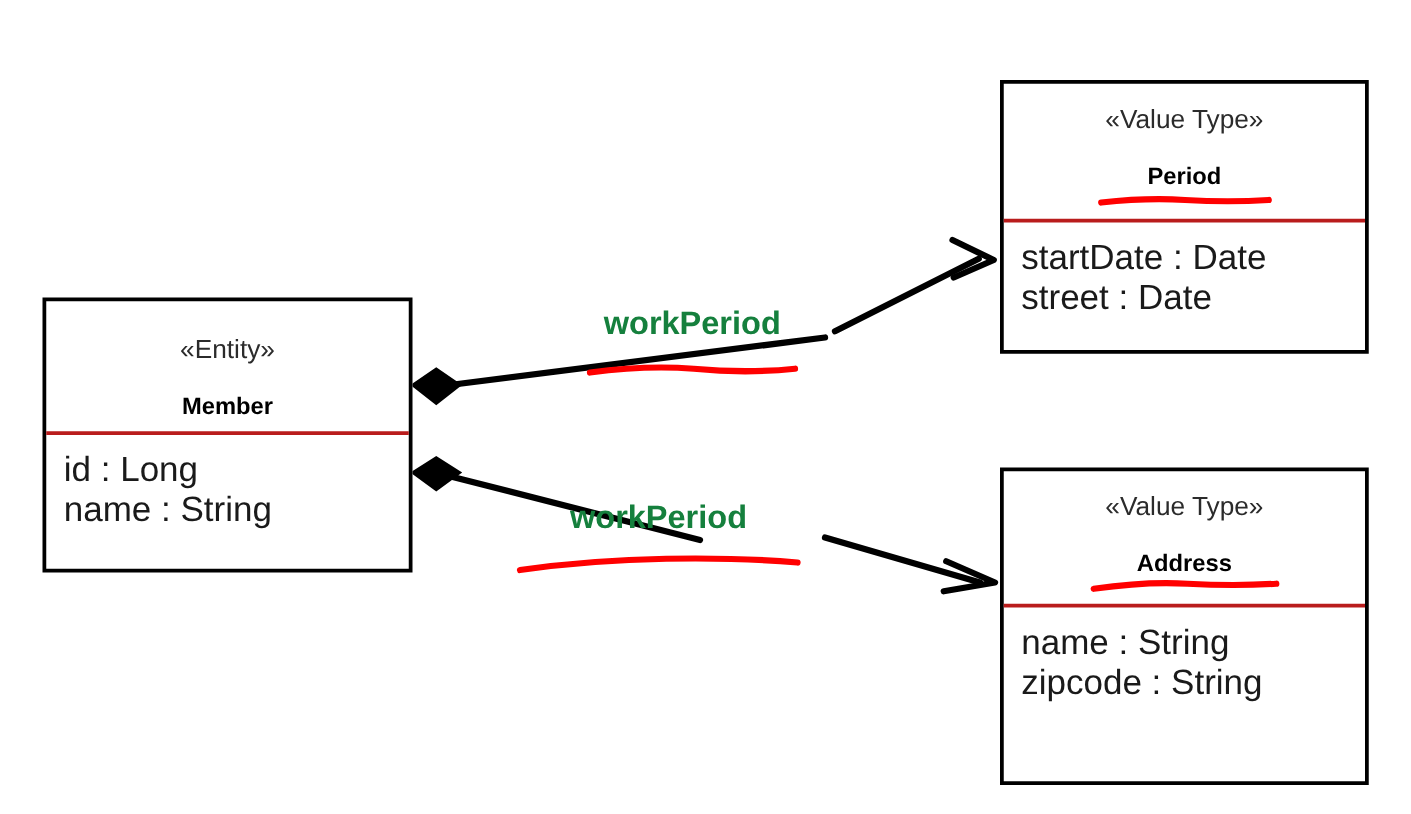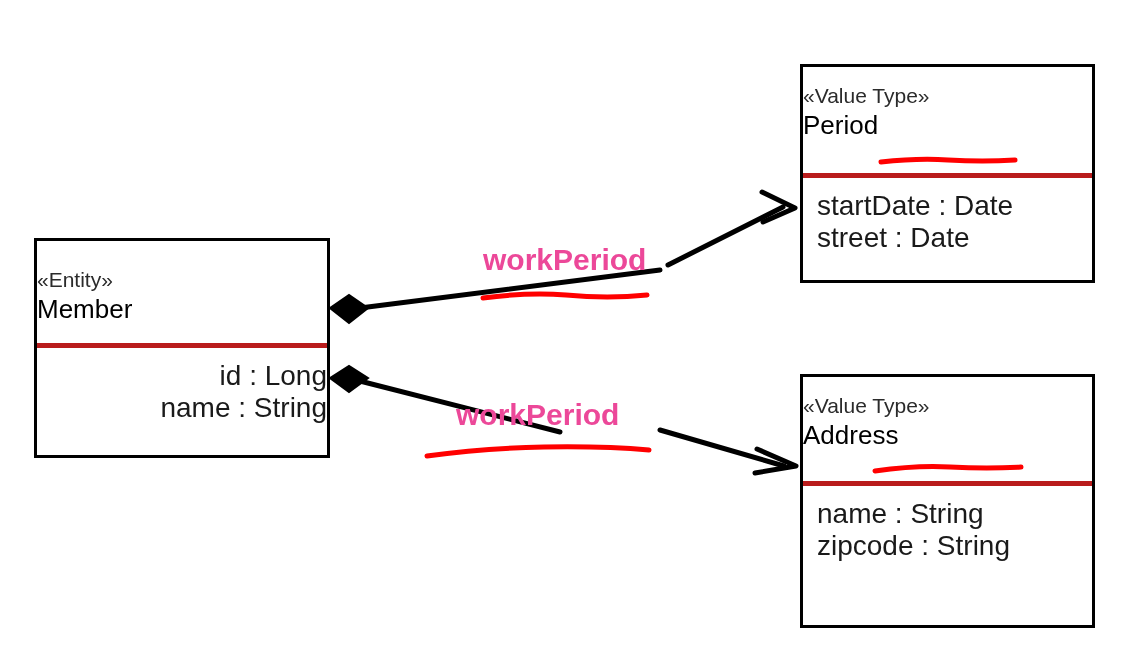--- a/index.html
+++ b/index.html
@@ -19,36 +19,38 @@
   }
   
   .uml-box {
     position: absolute;
     box-sizing: border-box;
     border: 3px solid #000000;
     background: #ffffff;
   }
   .uml-header {
     box-sizing: border-box;
-    border-bottom: 5px solid #b91c1c;
+    border-bottom: 3px solid #b91c1c;
+    text-align: center;
     position: relative;
   }
   .uml-stereotype {
     font-size: 21px;
     color: #2b2b2b;
     line-height: 1.0;
     letter-spacing: 0px;
   }
   .uml-name {
-    font-size: 26px;
-    font-weight: normal;
+    font-size: 19px;
+    font-weight: bold;
     color: #000000;
     line-height: 1.05;
     display: inline-block;
     position: relative;
+    margin-top: 20px;
   }
   .uml-attrs {
     box-sizing: border-box;
     font-size: 28px;
     color: #1a1a1a;
     line-height: 1.16;
     text-align: left;
   }
   .attr-row { white-space: nowrap; }
 
@@ -56,23 +58,23 @@
   .red-underline {
     position: absolute;
     left: 50%;
     transform: translateX(-50%);
     pointer-events: none;
   }
 
   
   .assoc-label {
     position: absolute;
-    font-size: 30px;
+    font-size: 26px;
     font-weight: bold;
-    color: #ec4899;
+    color: #15803d;
     white-space: nowrap;
   }
 
   
   #links {
     position: absolute;
     left: 0;
     top: 0;
     width: 1129px;
     height: 651px;
@@ -105,21 +107,21 @@
     </g>
   </svg>
 
   <div class="uml-box" style="left:34px; top:238px; width:296px; height:220px;">
     <div class="uml-header" style="height:107px; padding-top:28px;">
       <div class="uml-stereotype">«Entity»</div>
       <div style="margin-top:6px;">
         <span class="uml-name">Member</span>
       </div>
     </div>
-    <div class="uml-attrs" style="padding:12px 0 0 14px;text-align:right;">
+    <div class="uml-attrs" style="padding:12px 0 0 14px;">
       <div class="attr-row">id : Long</div>
       <div class="attr-row">name : String</div>
     </div>
   </div>
 
   <div class="uml-box" style="left:800px; top:64px; width:295px; height:219px;">
     <div class="uml-header" style="height:111px; padding-top:18px;">
       <div class="uml-stereotype">«Value Type»</div>
       <div style="margin-top:6px;">
         <span class="uml-name">Period</span>

